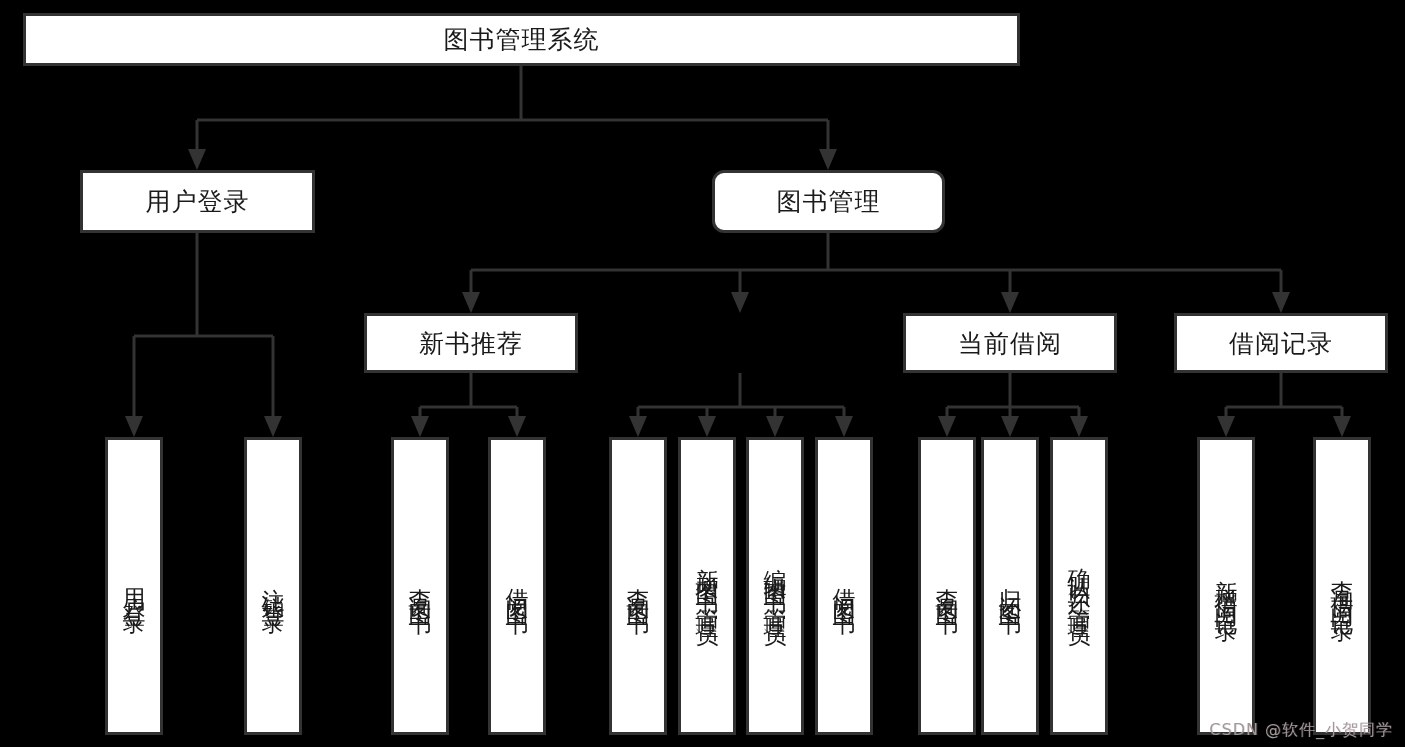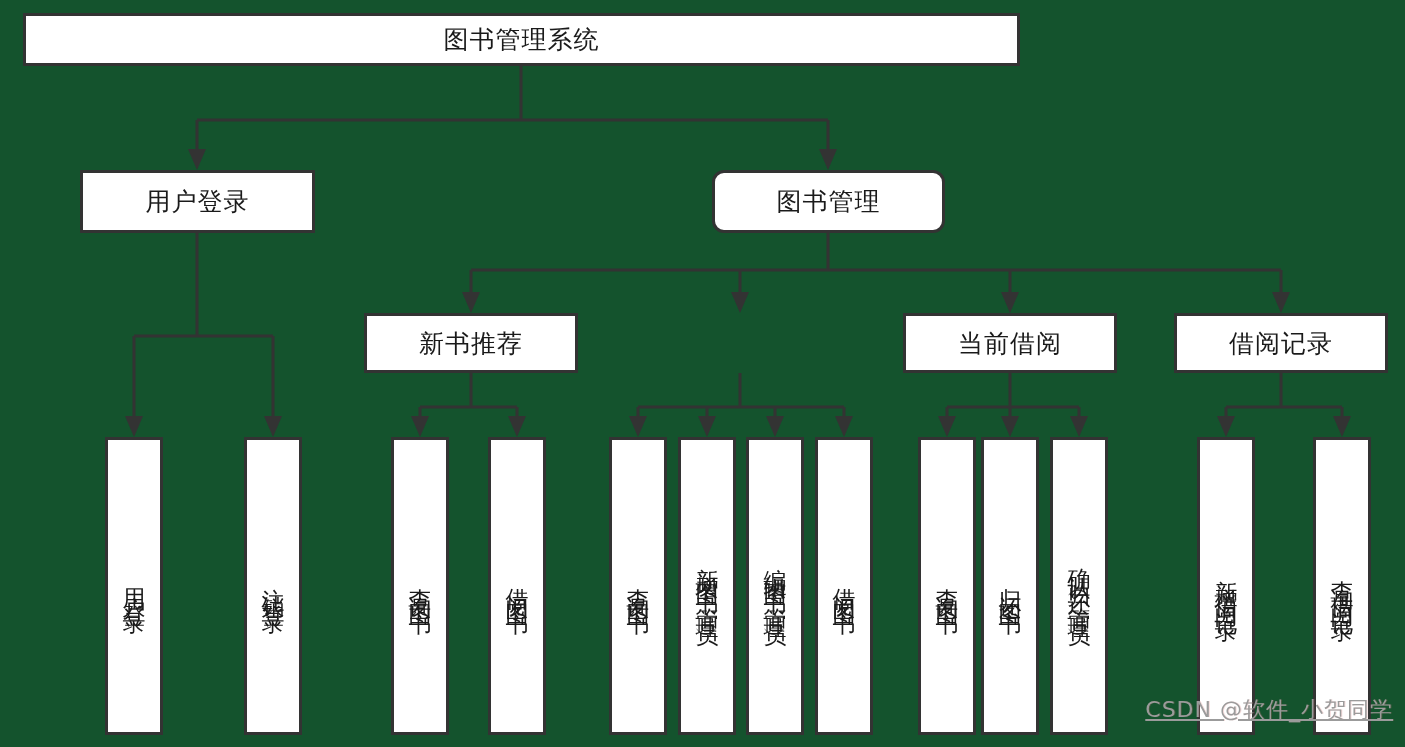--- a/index.html
+++ b/index.html
@@ -4,21 +4,21 @@
 <style>
   html, body {
     margin: 0;
     padding: 0;
     background: #ffffff;
   }
   .canvas {
     position: relative;
     width: 1405px;
     height: 747px;
-    background: #14532d;
+    background: #000000;
     font-family: "DejaVu Sans", "Liberation Sans", sans-serif;
     overflow: hidden;
   }
   .wires {
     position: absolute;
     left: 0;
     top: 0;
     pointer-events: none;
   }
   .node {
@@ -40,27 +40,26 @@
     writing-mode: vertical-rl;
     text-orientation: mixed;
     font-size: 23px;
     letter-spacing: 8px;
     line-height: 1;
     white-space: nowrap;
   }
   .watermark {
     position: absolute;
     right: 12px;
-    bottom: 22px;
-    font-size: 22px;
+    bottom: 6px;
+    font-size: 16px;
     letter-spacing: 1px;
     color: #9b9b9b;
     text-shadow: 1px 0 0 rgba(214, 120, 120, 0.25);
     white-space: nowrap;
-    text-decoration: underline;
   }
 </style>
 </head>
 <body>
 
 <div class="canvas">
 
   <svg class="wires" width="1405" height="747" viewBox="0 0 1405 747">
     <g stroke="#333333" stroke-width="3" fill="none">
       <path d="M521,66 V120 M197,120 H828 M197,120 V153 M828,120 V153"></path>

